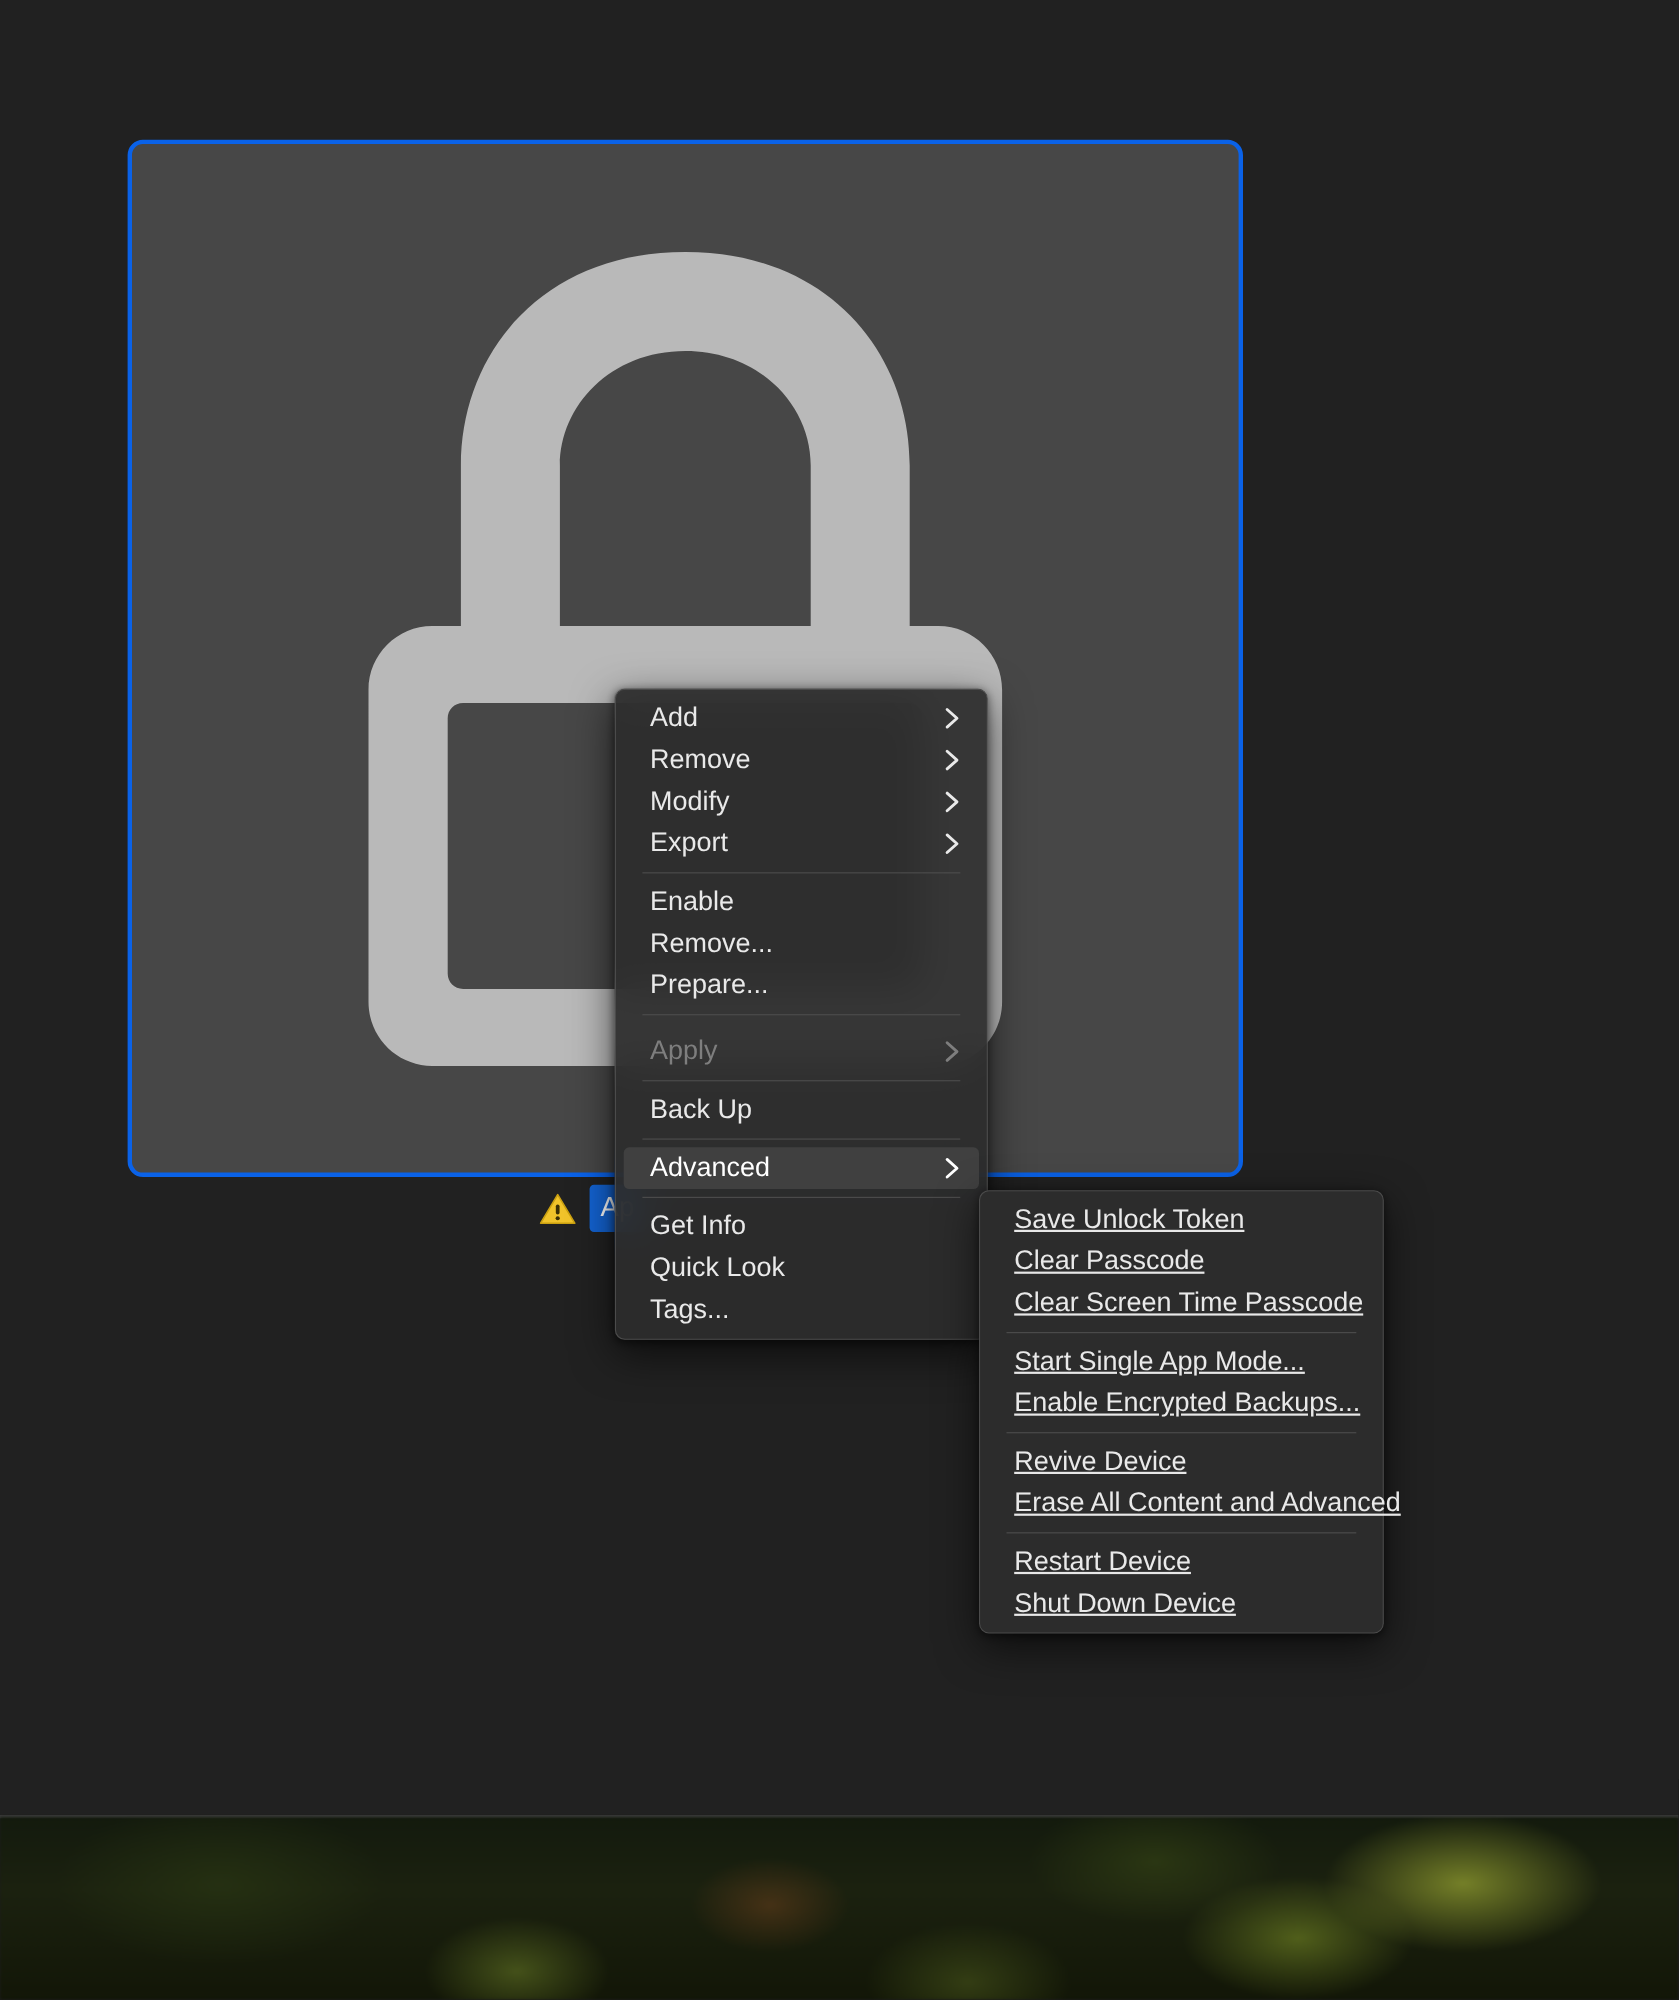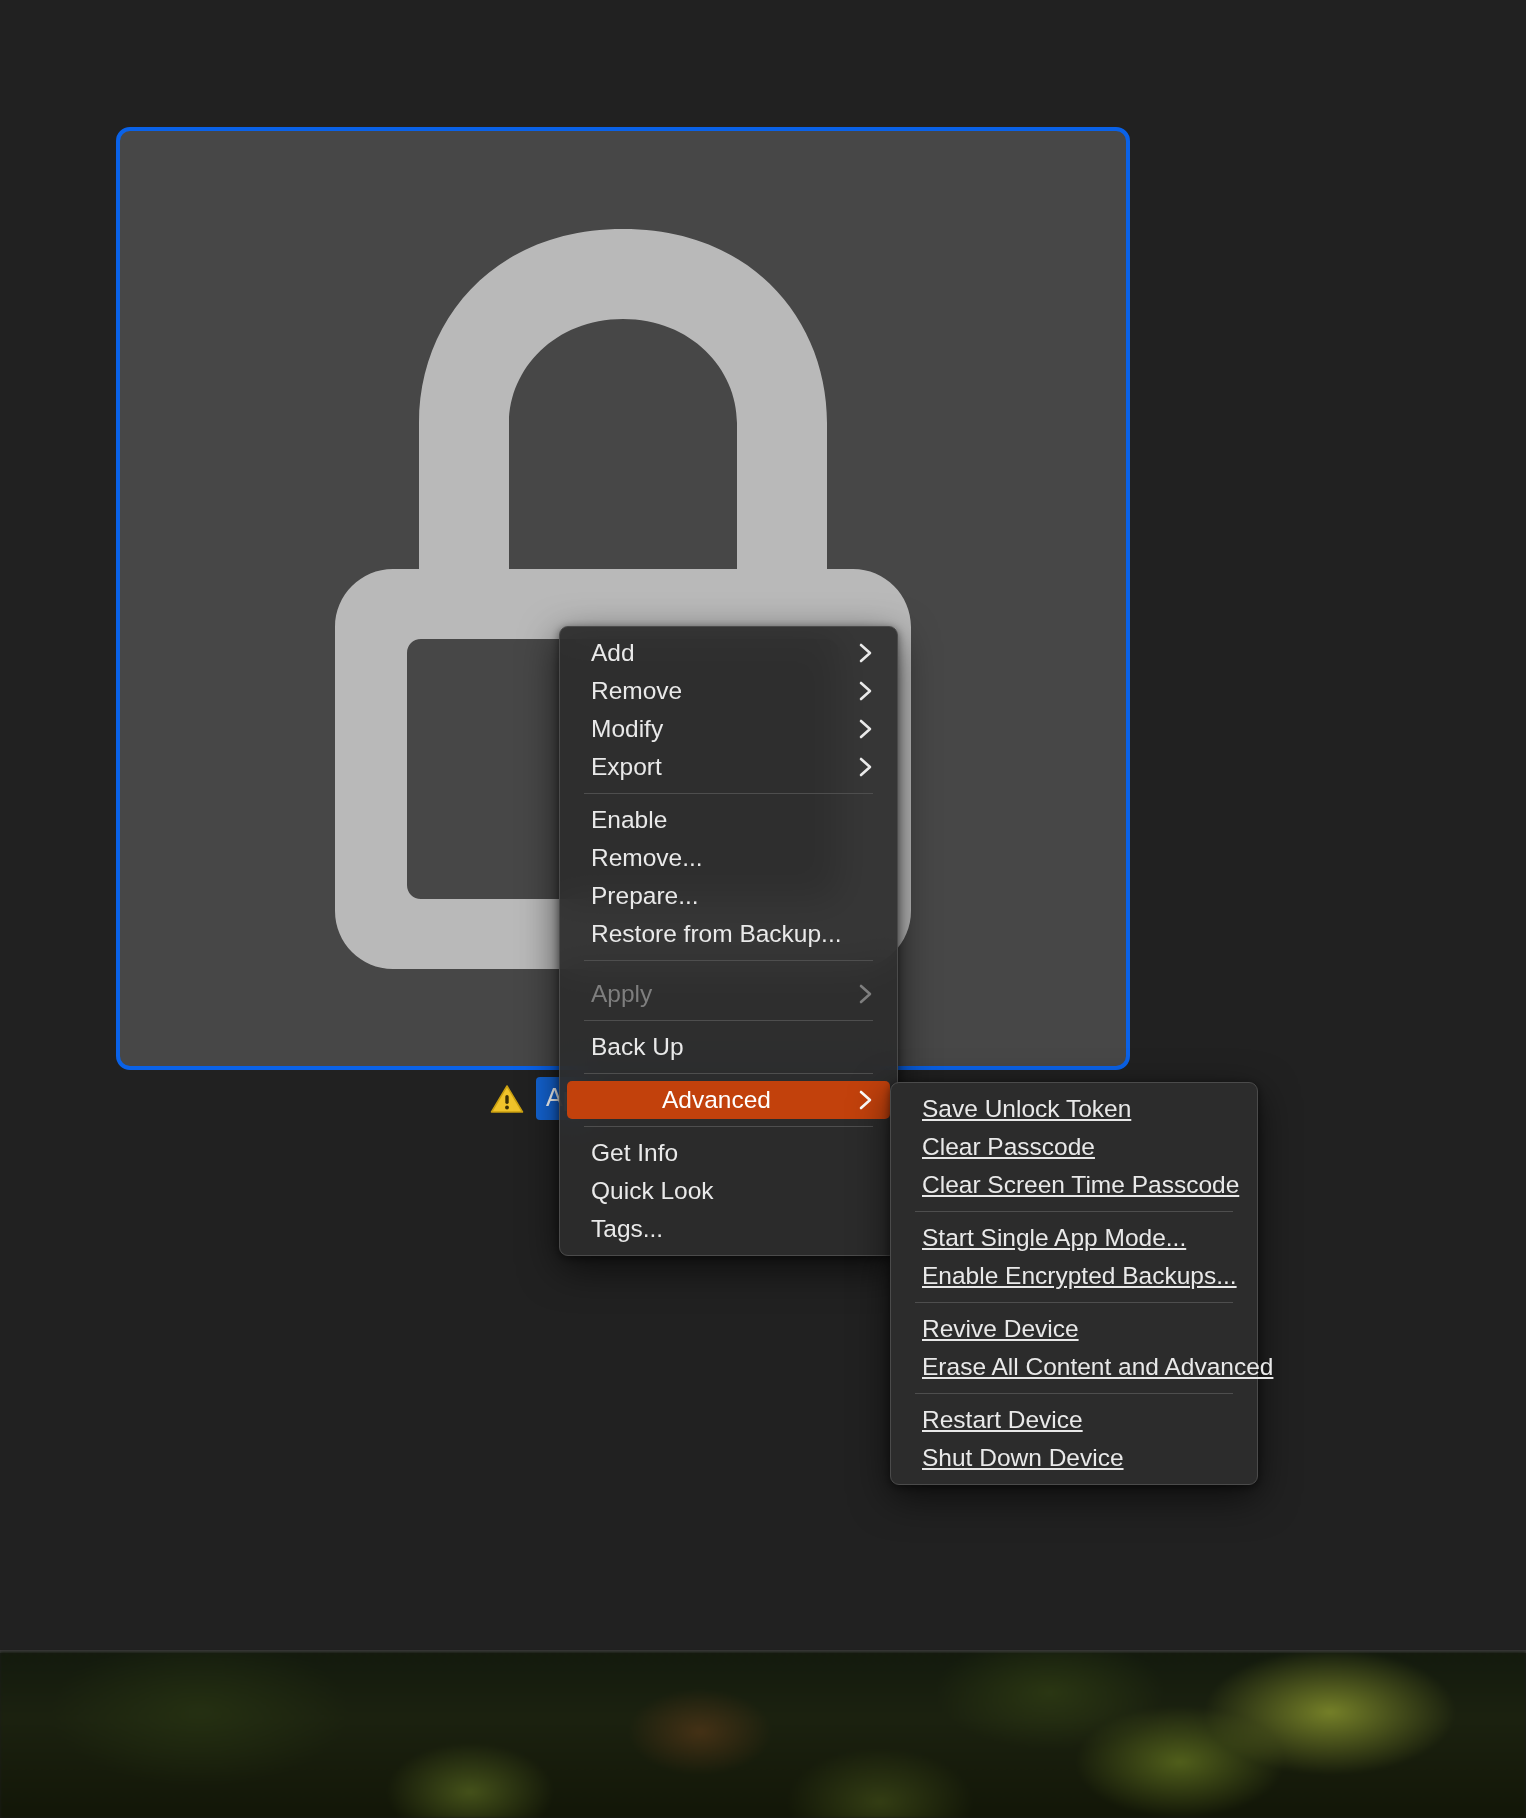--- a/index.html
+++ b/index.html
@@ -136,23 +136,22 @@
     padding: 0 16px 0 24px;
     font-size: 24.5px;
     color: #e9e9e9;
     white-space: nowrap;
     margin: 0 7px;
     border-radius: 5px;
   }
   .menu-item .label { flex: 1 1 auto; }
   .menu-item.disabled { color: #7e7e7e; margin-top: 14px; }
   .menu-item.selected {
-    background: #c2410c;
+    background: #404040;
     color: #ffffff;
-    text-align: center;
   }
   .menu-item .chev {
     flex: 0 0 auto;
     margin-left: 16px;
     display: inline-block;
     line-height: 0;
   }
   .menu-item .chev svg { display: block; }
   .menu-sep {
     height: 1px;
@@ -258,23 +257,20 @@
       <div class="menu-sep"></div>
       <div class="menu-item">
         <span class="label">Enable</span>
       </div>
       <div class="menu-item">
         <span class="label">Remove...</span>
       </div>
       <div class="menu-item">
         <span class="label">Prepare...</span>
       </div>
-      <div class="menu-item">
-        <span class="label">Restore from Backup...</span>
-      </div>
       <div class="menu-sep"></div>
       <div class="menu-item disabled">
         <span class="label">Apply</span>
         <span class="chev">
           <svg width="16" height="22" viewBox="0 0 16 22">
             <path d="M3 3 L12 11 L3 19" fill="none" stroke="currentColor" stroke-width="2.6" stroke-linecap="round" stroke-linejoin="round"></path>
           </svg>
         </span>
       </div>
       <div class="menu-sep"></div>

